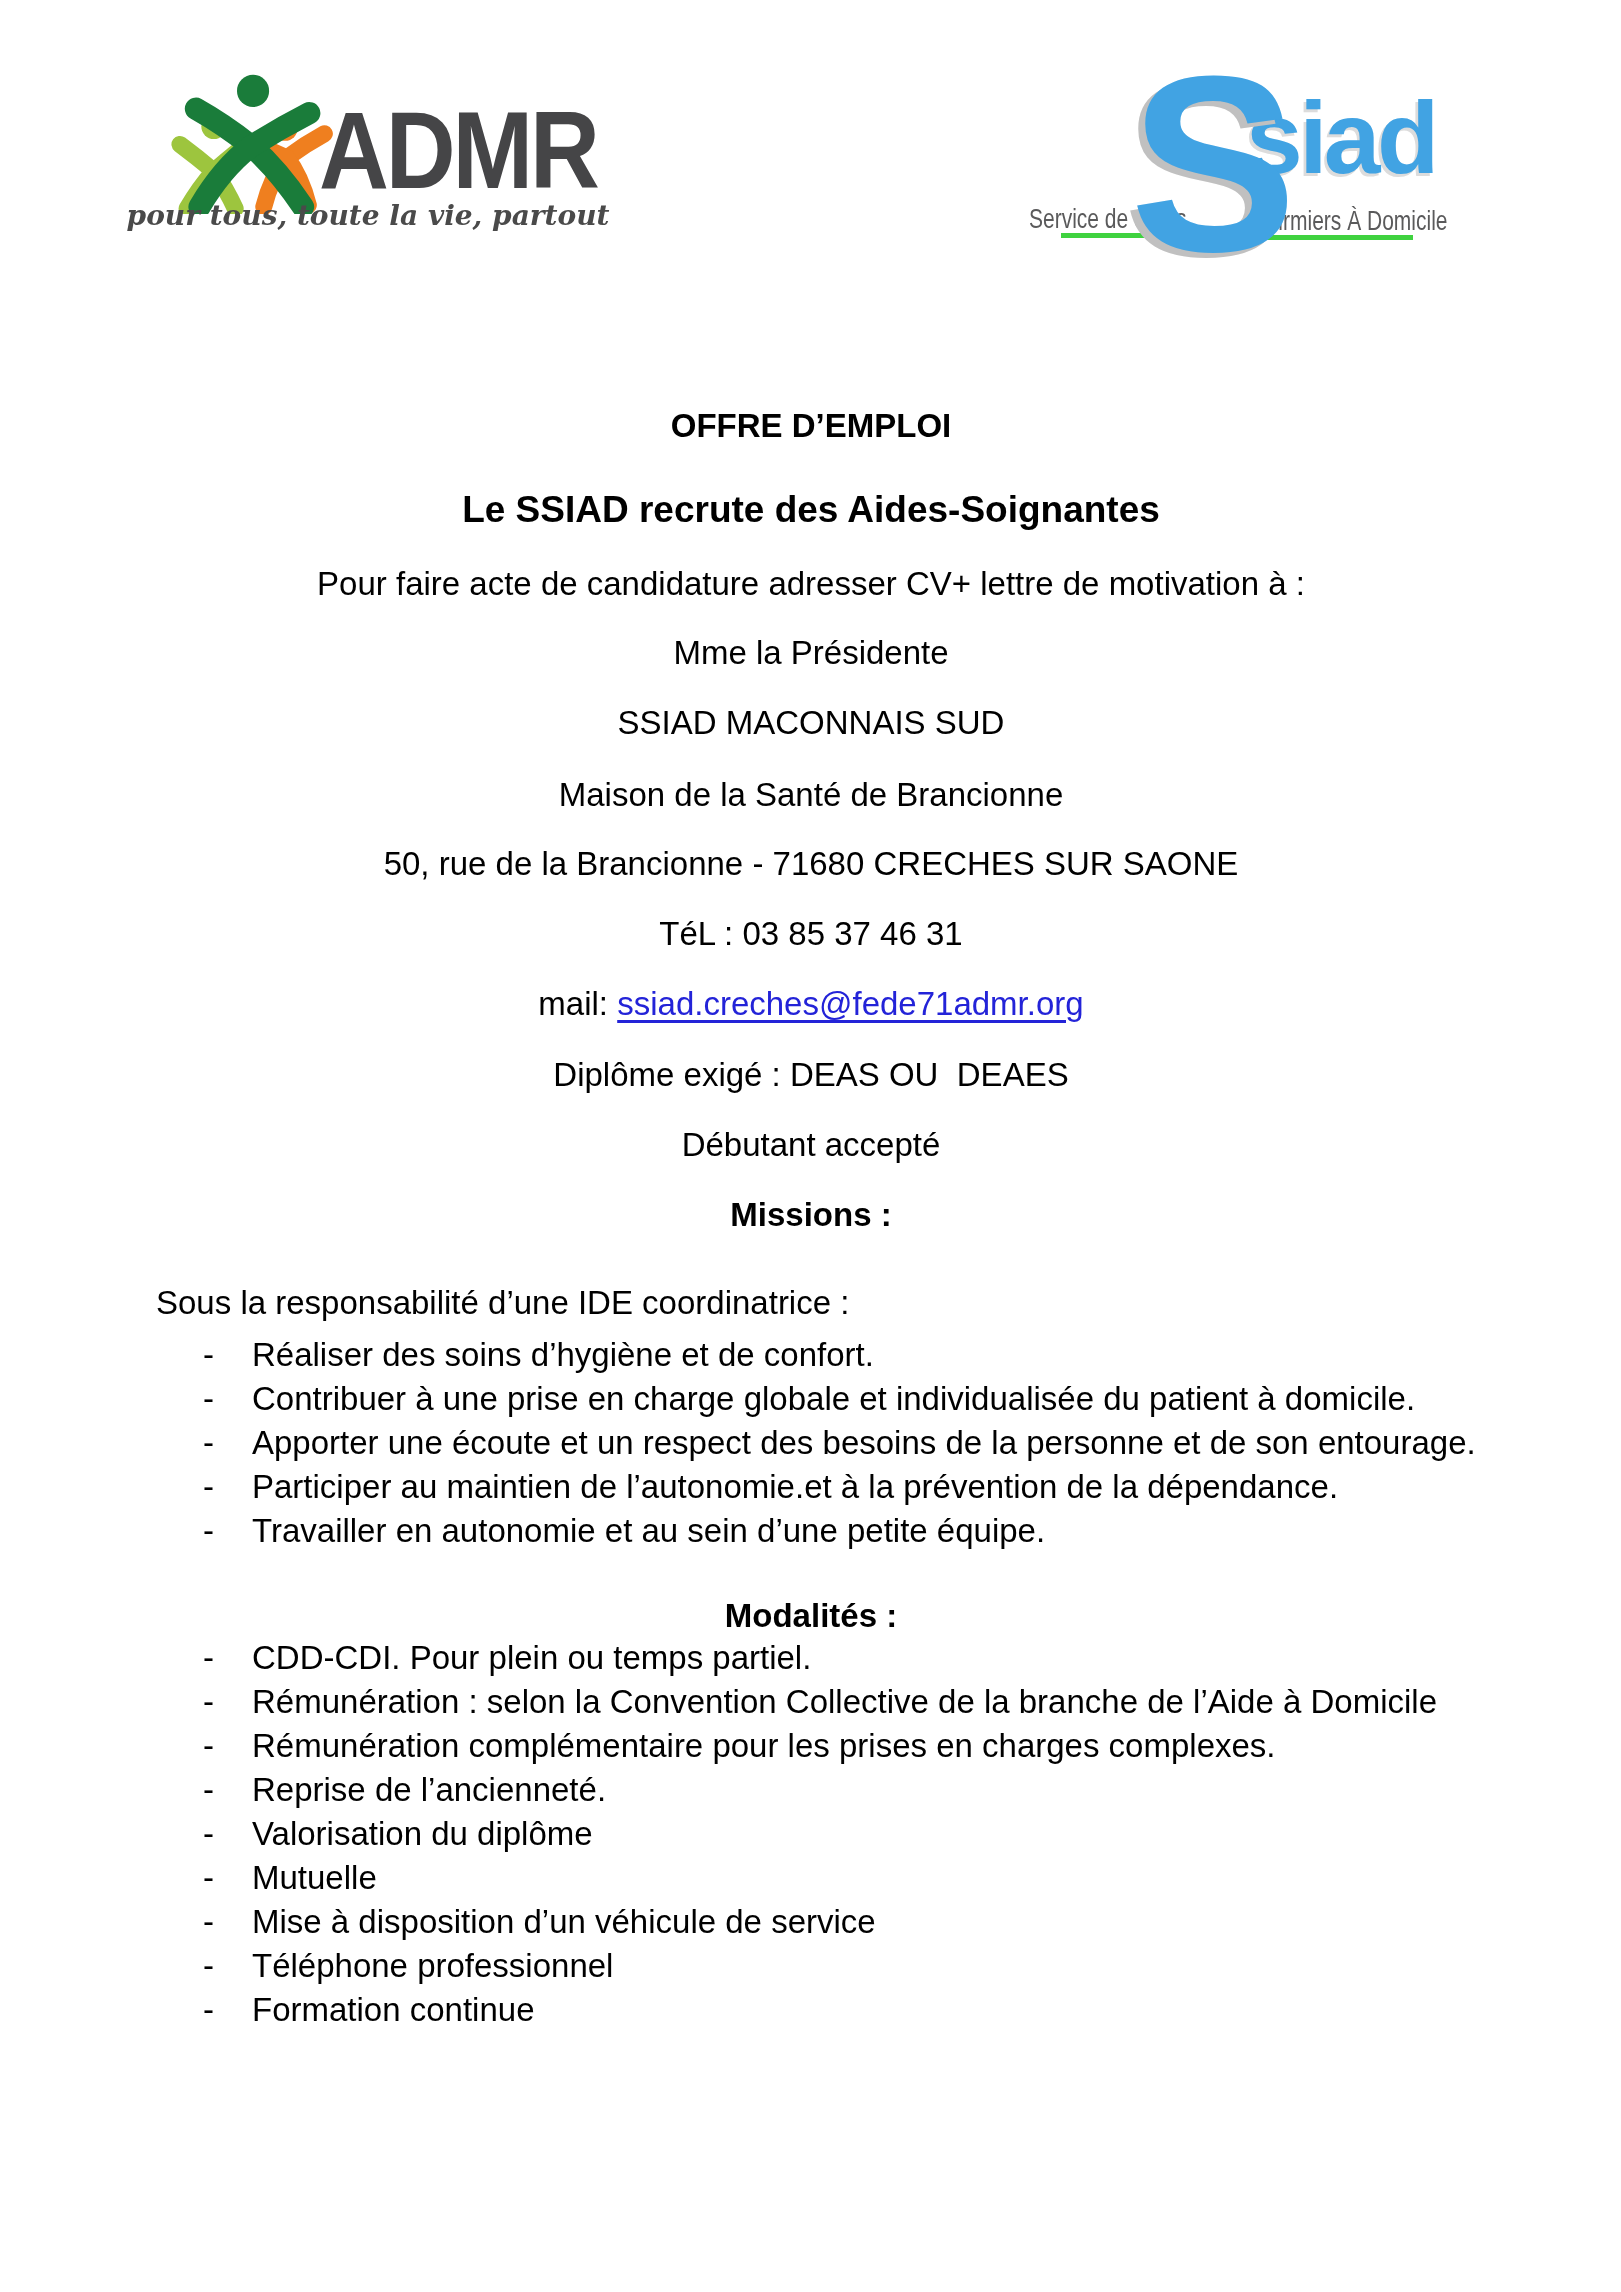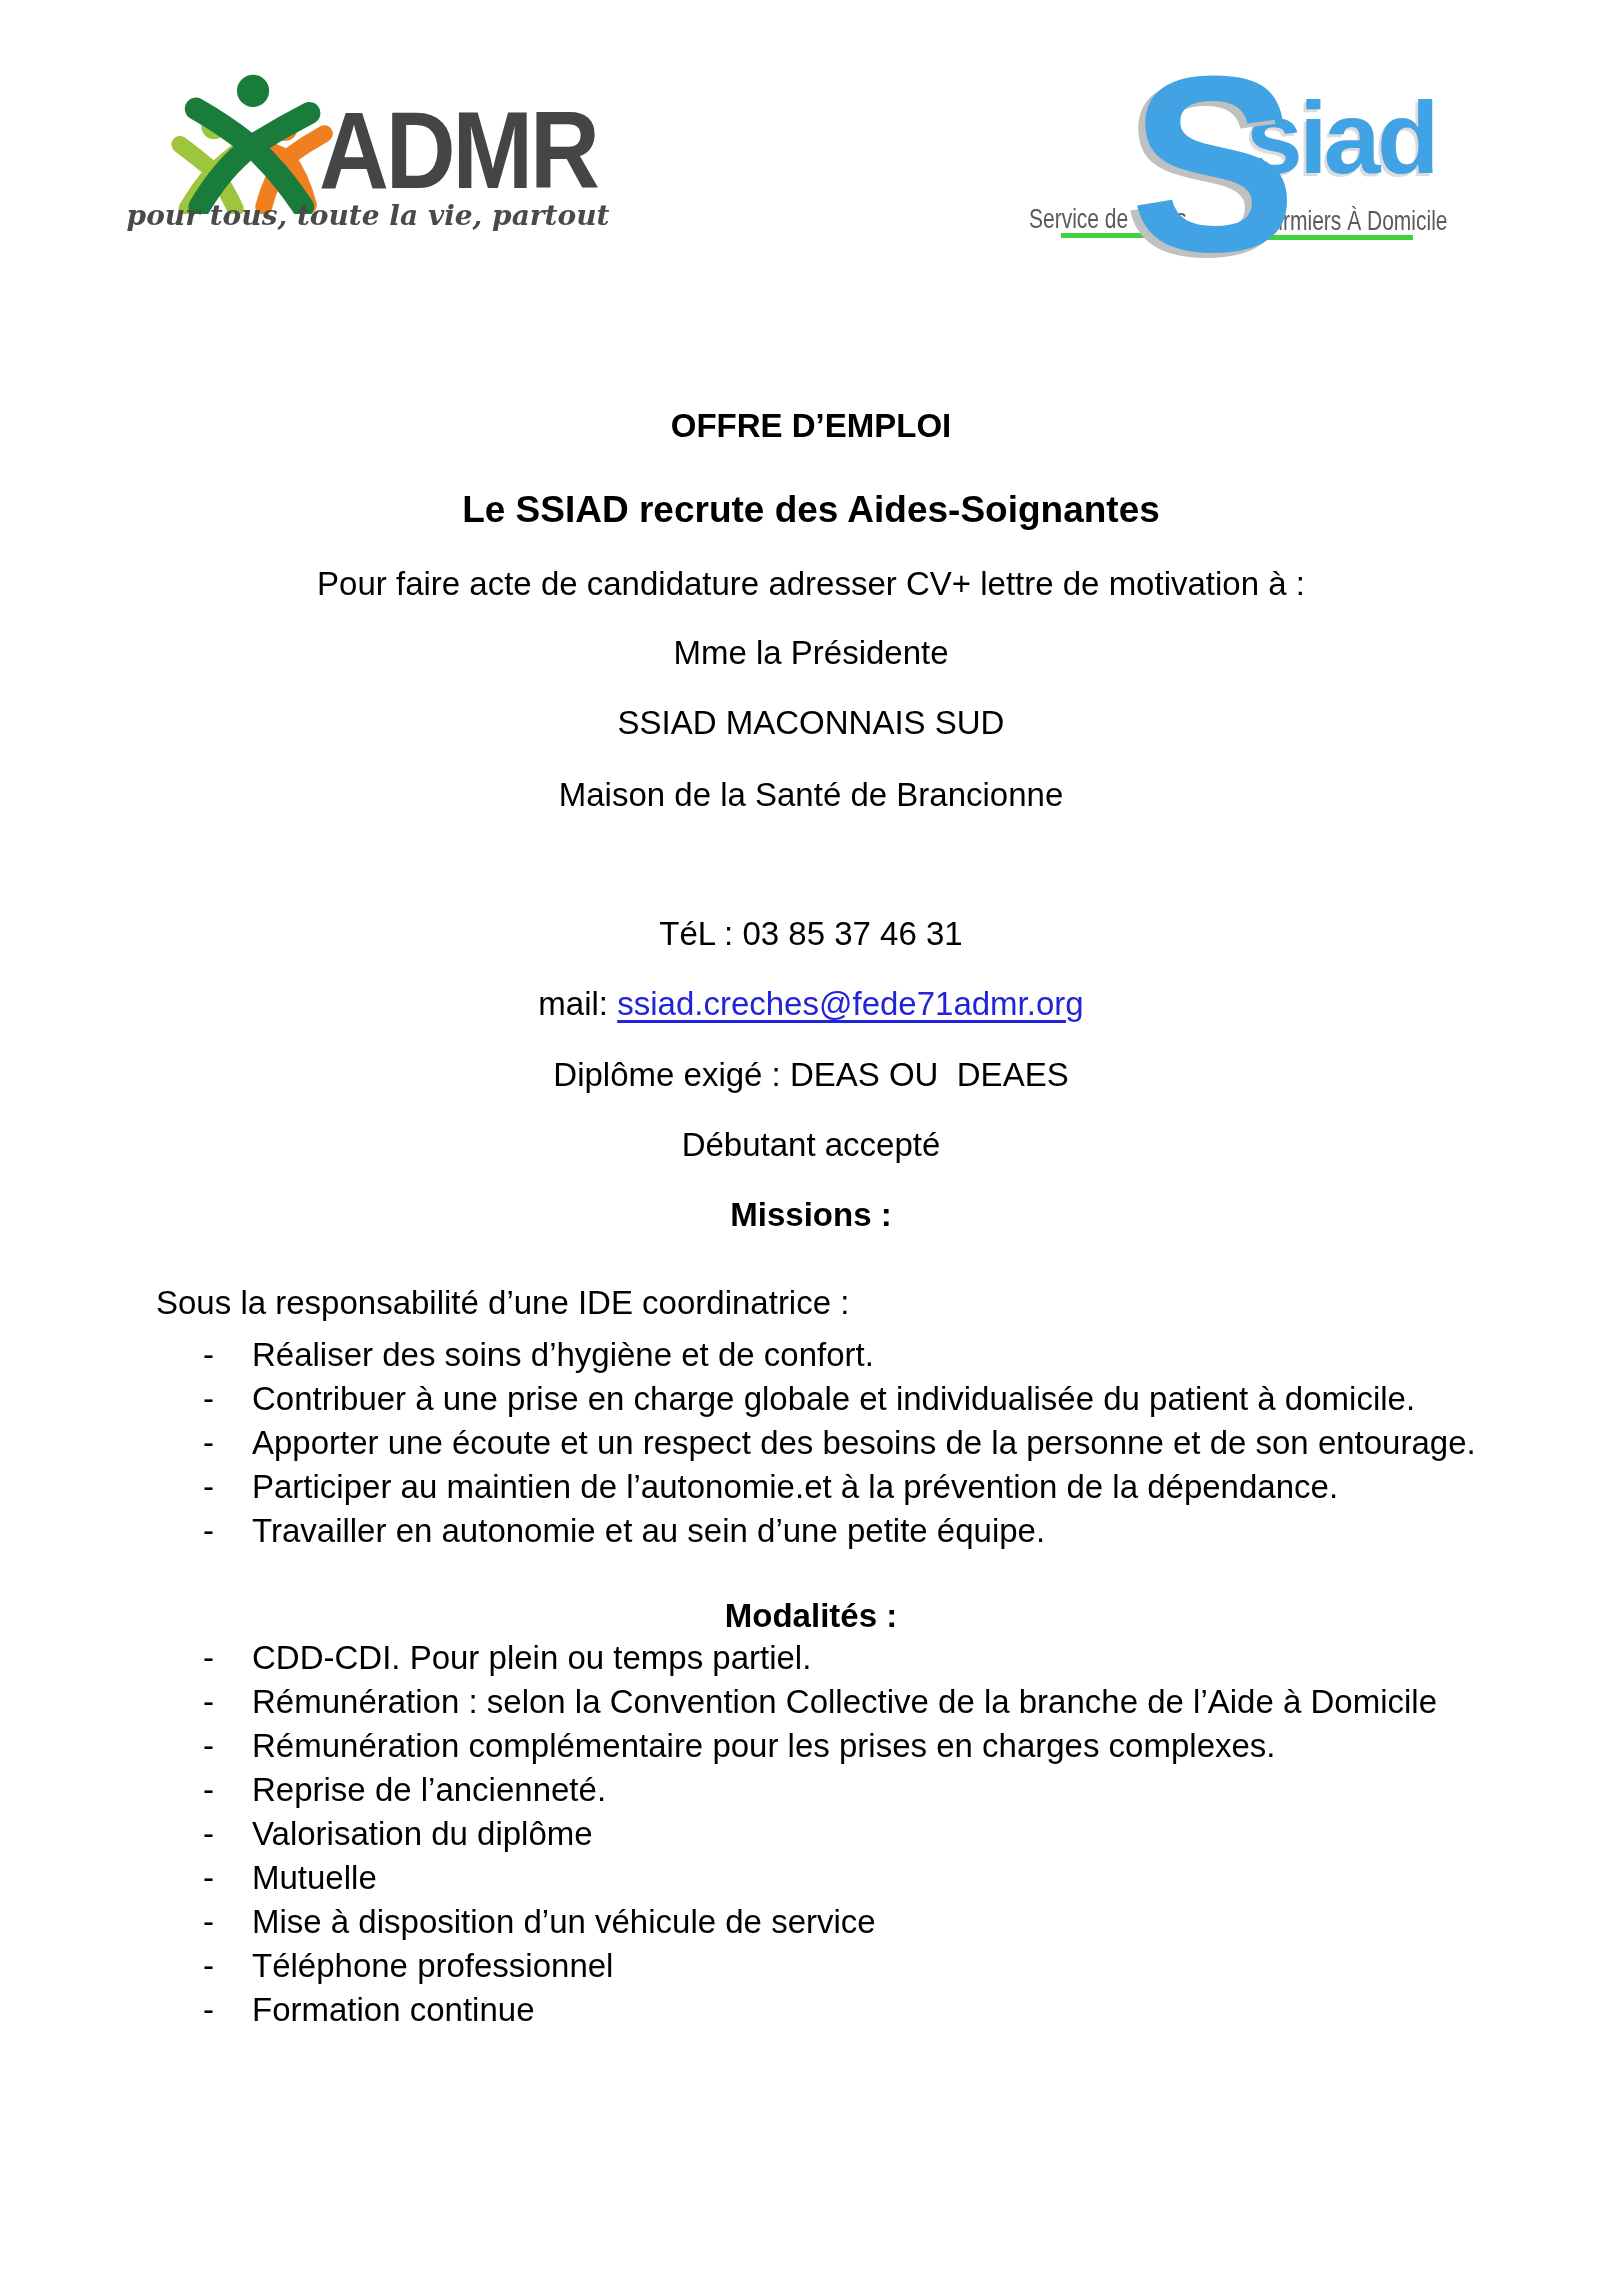--- a/index.html
+++ b/index.html
@@ -94,20 +94,21 @@
     <div class="ssiad-right">Infirmiers À Domicile</div>
   </div>
 
   <div class="cline b" style="top:409px">OFFRE D’EMPLOI</div>
   <div class="cline b subtitle" style="top:491px">Le SSIAD recrute des Aides-Soignantes</div>
 
   <div class="cline" style="top:567px">Pour faire acte de candidature adresser CV+ lettre de motivation à :</div>
   <div class="cline" style="top:636px">Mme la Présidente</div>
   <div class="cline" style="top:706px">SSIAD MACONNAIS SUD</div>
   <div class="cline" style="top:778px">Maison de la Santé de Brancionne</div>
+  <div class="cline" style="top:847px">50, rue de la Brancionne - 71680 CRECHES SUR SAONE</div>
   <div class="cline" style="top:917px">TéL : 03 85 37 46 31</div>
 
   <div class="cline" style="top:987px"><span>mail: </span><a href="#" class="maillink">ssiad.creches@fede71admr.org</a></div>
 
   <div class="cline" style="top:1058px">Diplôme exigé : DEAS OU  DEAES</div>
   <div class="cline" style="top:1128px">Débutant accepté</div>
 
   <div class="cline b" style="top:1198px">Missions :</div>
   <div class="lead">Sous la responsabilité d’une IDE coordinatrice :</div>
 

